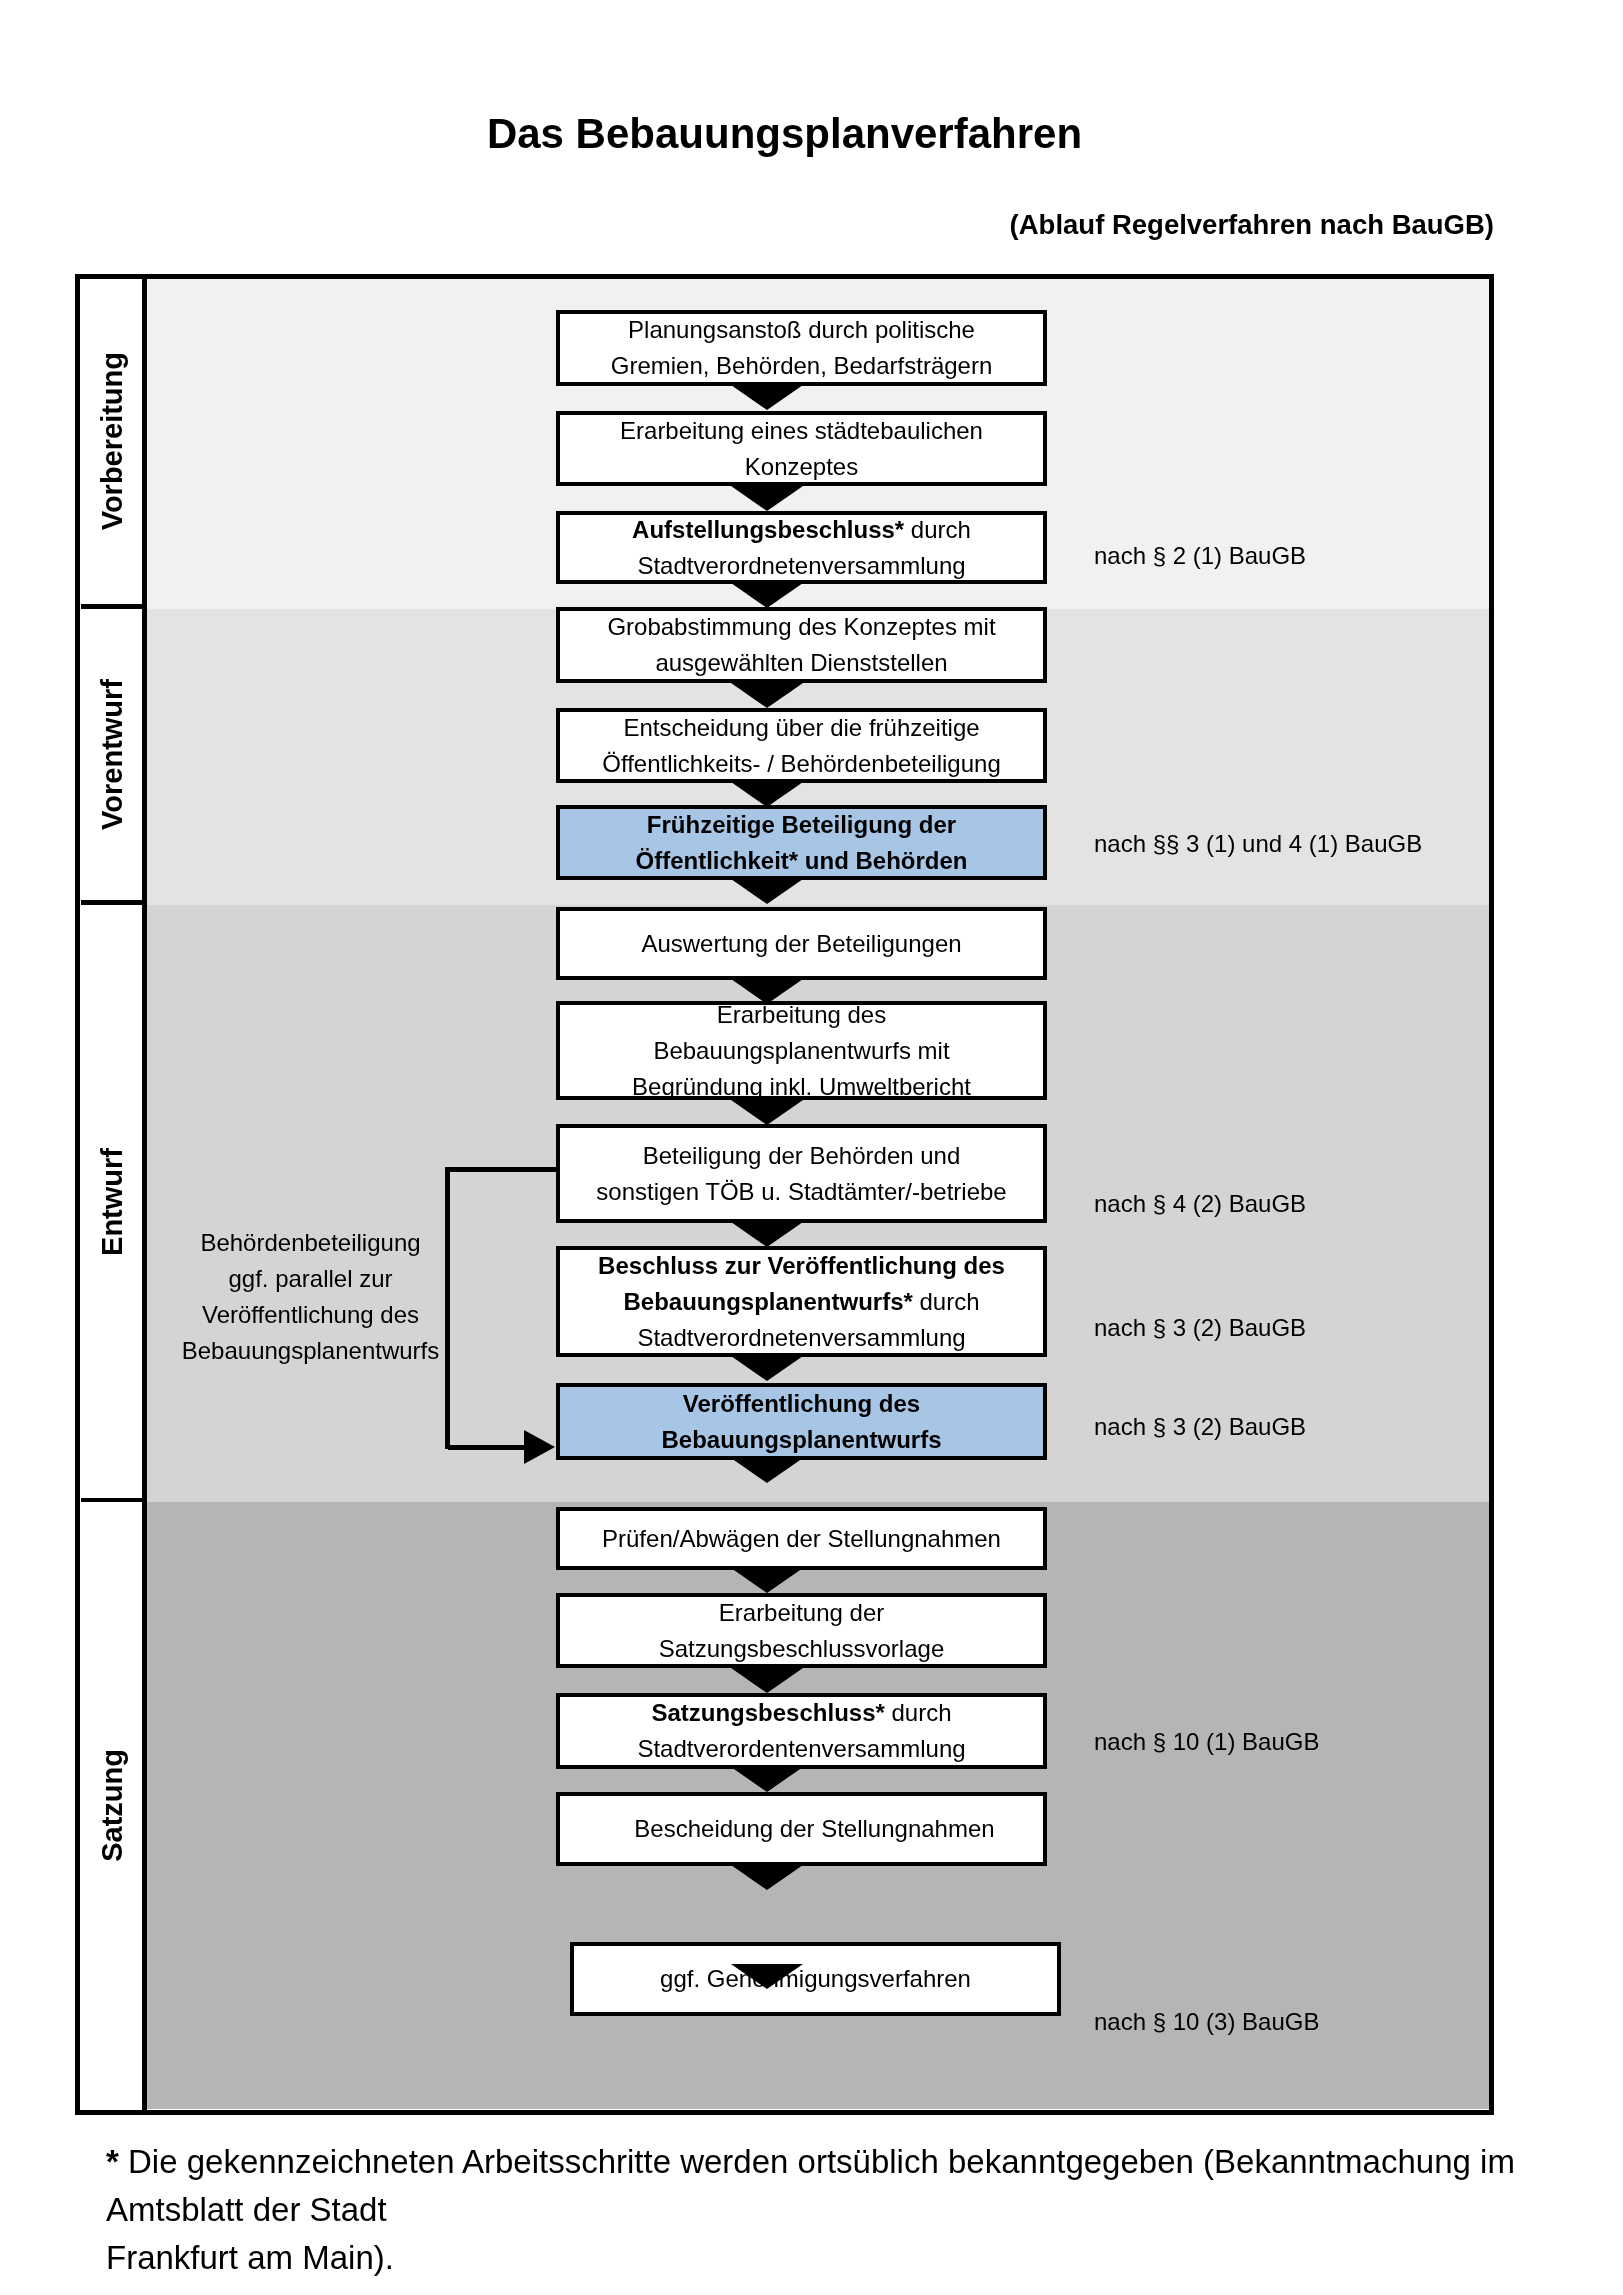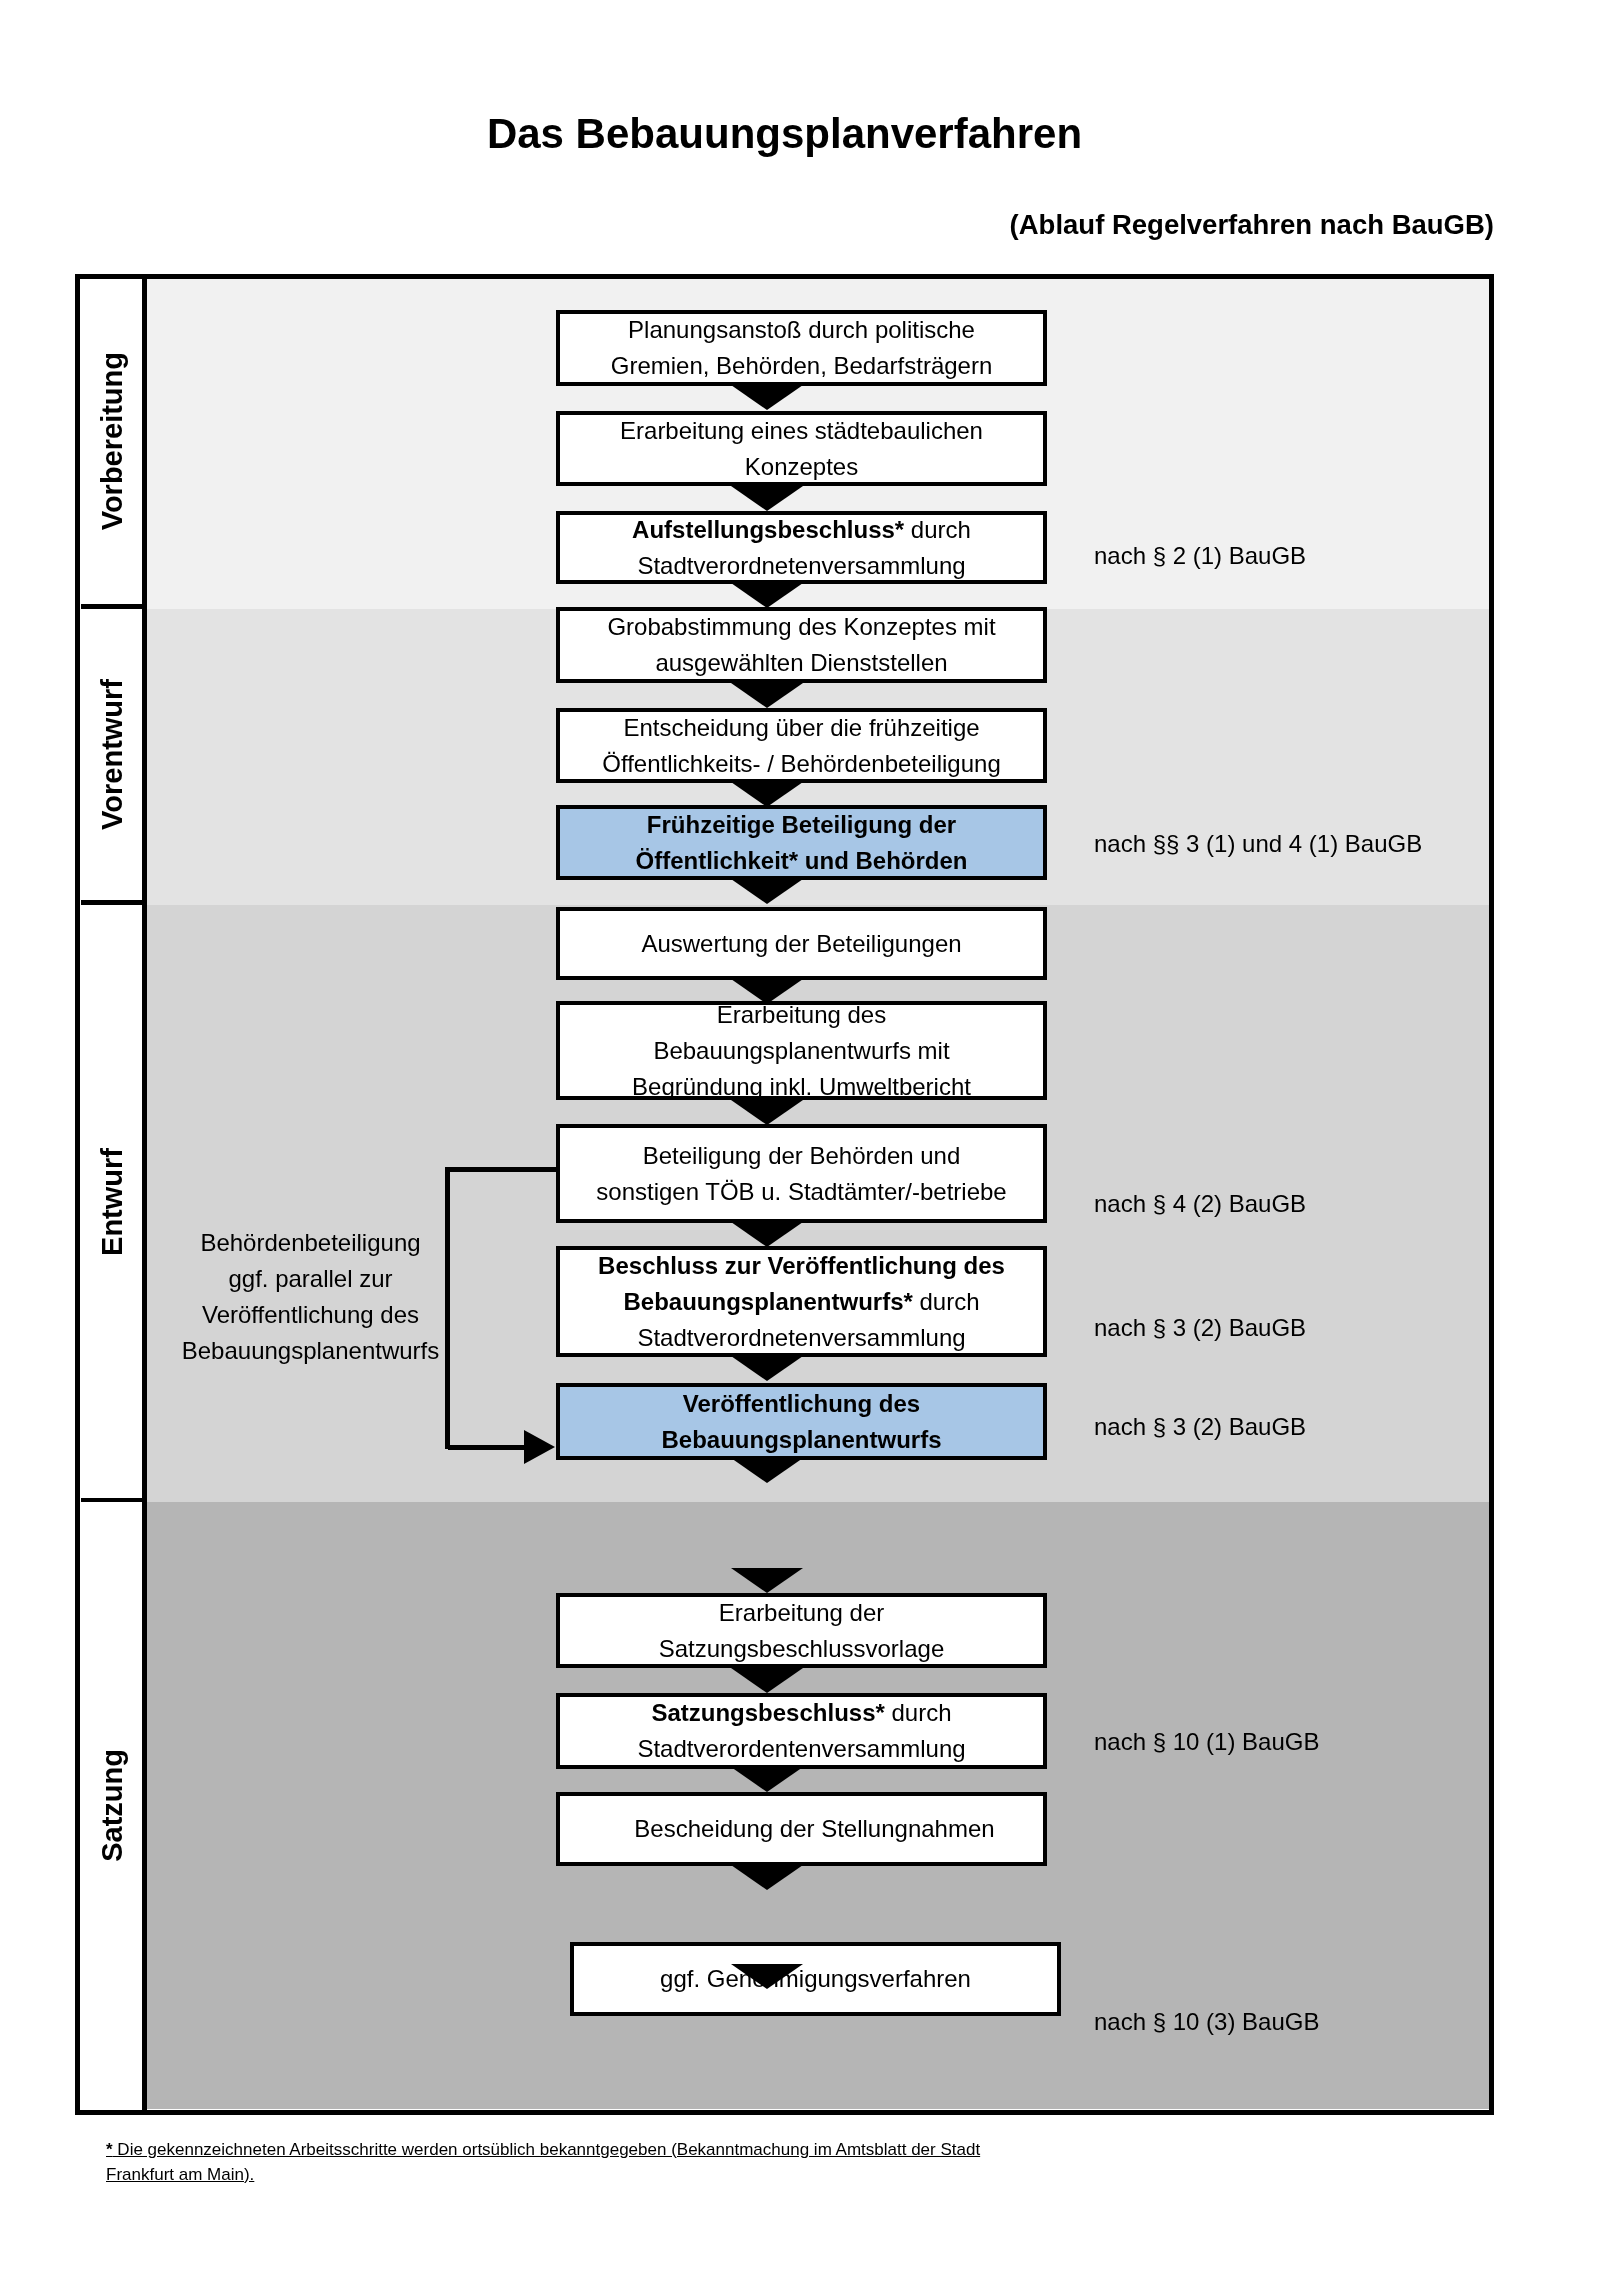--- a/index.html
+++ b/index.html
@@ -66,21 +66,21 @@
   .br-top  { left:445px; top:1167px; width:111px; height:4.6px; }
   .br-vert { left:445px; top:1167px; width:4.6px;  height:282px; }
   .br-bot  { left:448px; top:1445px; width:80px; height:4.6px; }
   .br-head {
     position:absolute; left:524px; top:1430px; width:0; height:0; z-index:4;
     border-top:17.7px solid transparent; border-bottom:17.7px solid transparent;
     border-left:31px solid #000;
   }
   .footnote {
     position:absolute; left:106px; top:2138px; width:1453px;
-    font-size:17px; line-height:1.45; white-space:pre-line; z-index:4;text-decoration:underline;
+    font-size:33px; line-height:1.45; white-space:pre-line; z-index:4;
   }
 </style>
 </head>
 <body>
 
 <div class="page">
 
   <div class="title">Das Bebauungsplanverfahren</div>
   <div class="subtitle">(Ablauf Regelverfahren nach BauGB)</div>
 
@@ -152,20 +152,23 @@
       <div class="bline"><span style="font-weight: bold;">Beschluss zur Veröffentlichung des</span></div>
       <div class="bline"><span style="font-weight: bold;">Bebauungsplanentwurfs*</span><span> durch</span></div>
       <div class="bline"><span>Stadtverordnetenversammlung</span></div>
     </div>
   <div class="arrow-down" style="top:1356px;"></div>
   <div class="box blue" style="top:1383px;height:77px;">
       <div class="bline"><span style="font-weight: bold;">Veröffentlichung des</span></div>
       <div class="bline"><span style="font-weight: bold;">Bebauungsplanentwurfs</span></div>
     </div>
   <div class="arrow-down" style="top:1458px;"></div>
+  <div class="box" style="top:1507px;height:63px;">
+      <div class="bline"><span>Prüfen/Abwägen der Stellungnahmen</span></div>
+    </div>
   <div class="arrow-down" style="top:1568px;"></div>
   <div class="box" style="top:1593px;height:75px;">
       <div class="bline"><span>Erarbeitung der</span></div>
       <div class="bline"><span>Satzungsbeschlussvorlage</span></div>
     </div>
   <div class="arrow-down" style="top:1668px;"></div>
   <div class="box" style="top:1693px;height:76px;">
       <div class="bline"><span style="font-weight: bold;">Satzungsbeschluss*</span><span> durch</span></div>
       <div class="bline"><span>Stadtverordentenversammlung</span></div>
     </div>

